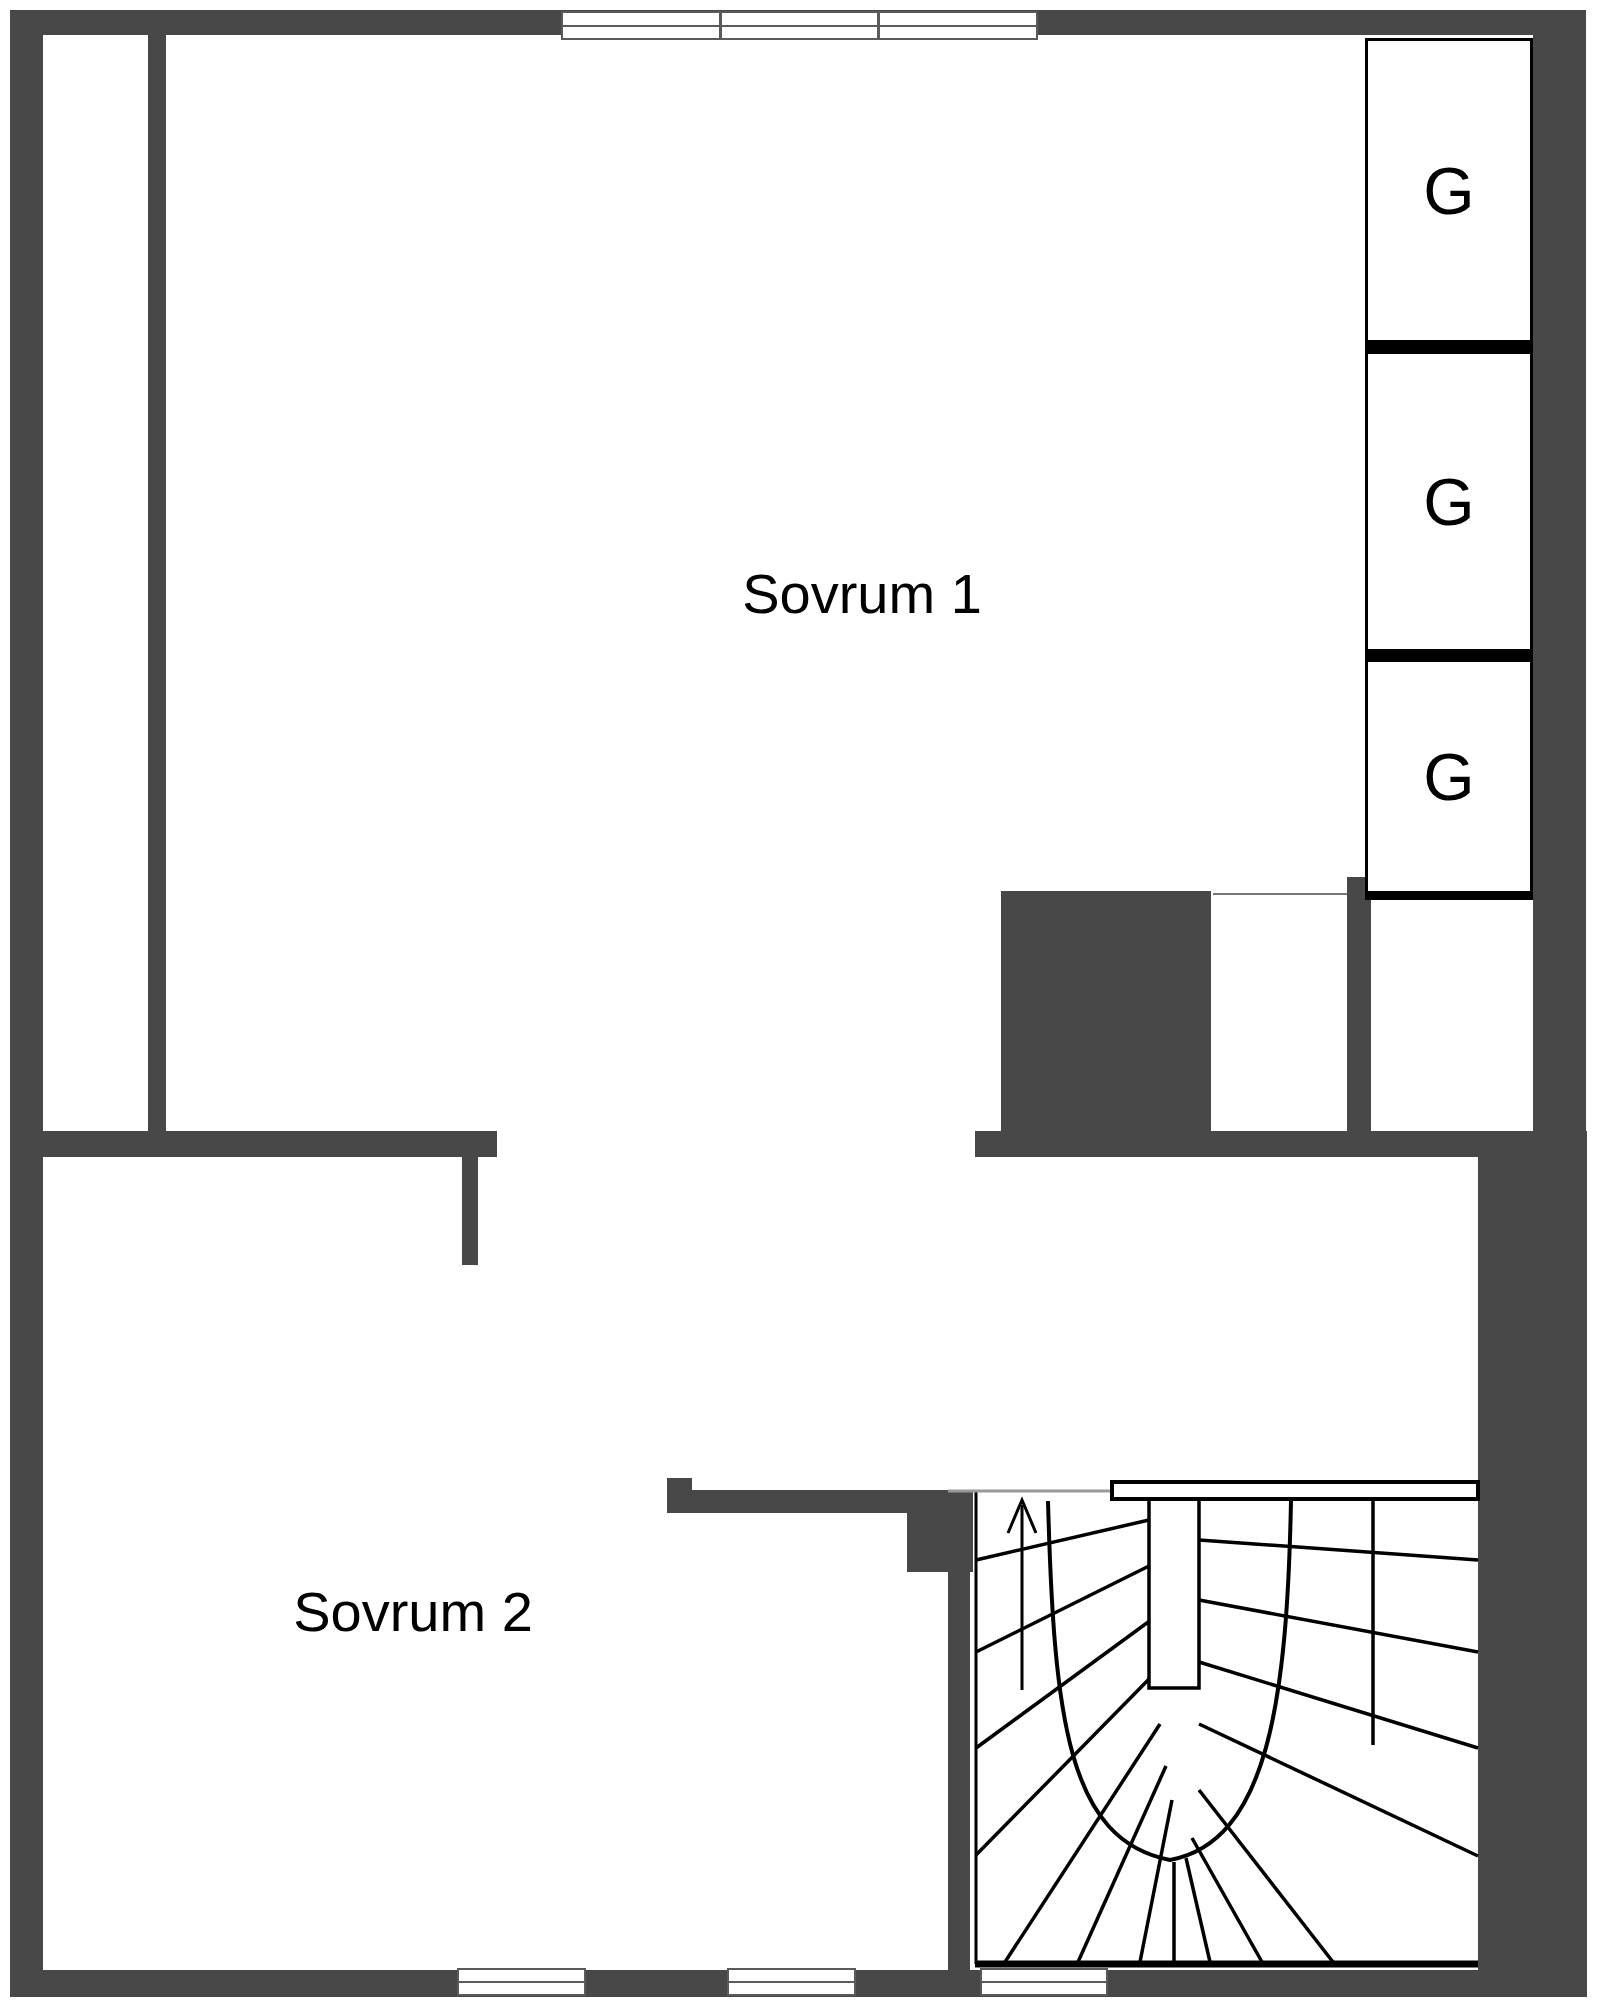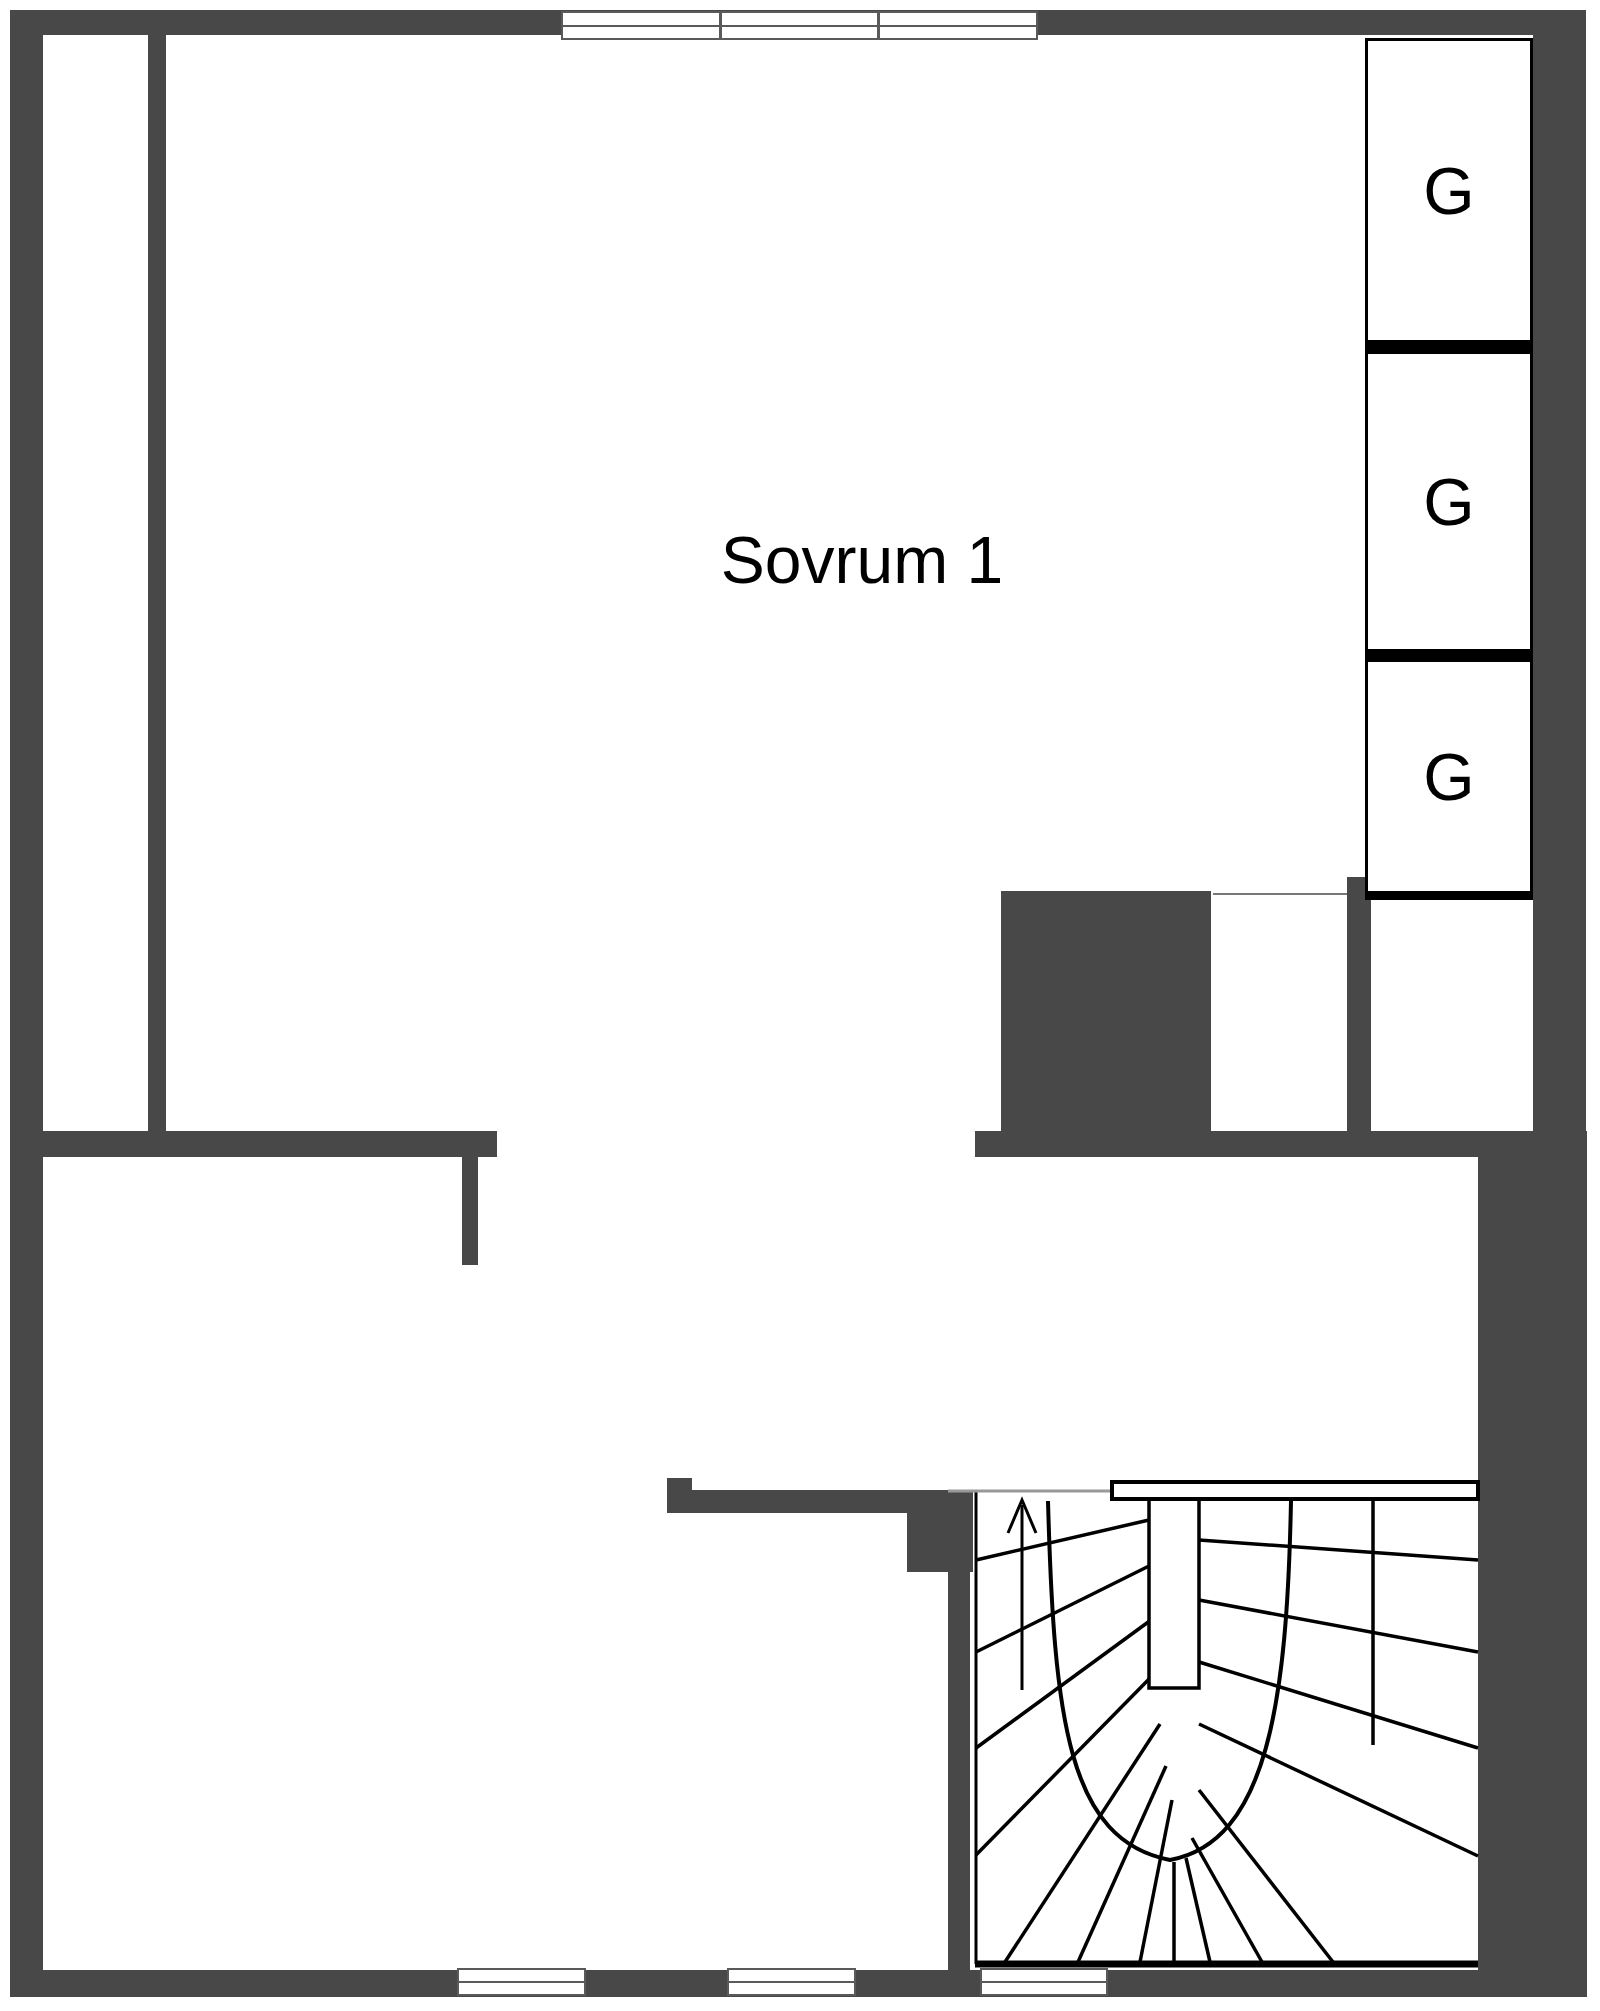--- a/index.html
+++ b/index.html
@@ -52,21 +52,21 @@
   .closet-2{top:351px;height:301px;}
   .closet-3{top:659px;height:235px;}
   .closet-divider{position:absolute;left:1365px;width:168px;background:#000;}
   .cd-1{top:343px;height:8px;}
   .cd-2{top:652px;height:7px;}
   .cd-3{top:894px;height:6px;}
   .closet-label{font-size:66px;color:#000;}
 
   
   .room-label{position:absolute;transform:translate(-50%,-50%);
-              font-size:66px;color:#000;white-space:nowrap;}
+              font-size:56px;color:#000;white-space:nowrap;margin-top:33px;}
   .lbl-s1{left:862px;top:560px;}
   .lbl-s2{left:413px;top:1578px;}
 
   .stairs-svg{position:absolute;left:0;top:0;width:1600px;height:2011px;}
 </style>
 </head>
 <body>
 
 <div class="plan">
 
@@ -111,20 +111,21 @@
   <div class="closet closet-2">
     <span class="closet-label">G</span>
   </div>
   <div class="closet-divider cd-2"></div>
   <div class="closet closet-3">
     <span class="closet-label">G</span>
   </div>
   <div class="closet-divider cd-3"></div>
 
   <div class="room-label lbl-s1">Sovrum 1</div>
+  <div class="room-label lbl-s2">Sovrum 2</div>
 
   <svg class="stairs-svg" viewBox="0 0 1600 2011">
     <g>
       <line x1="976" y1="1491" x2="976" y2="1964" stroke="#000" stroke-width="3"></line>
       <line x1="975" y1="1964" x2="1478" y2="1964" stroke="#000" stroke-width="7"></line>
       <line x1="948" y1="1491" x2="1112" y2="1491" stroke="#999" stroke-width="3"></line>
     </g>
     <g stroke="#000" stroke-width="3.5">
       <line x1="1149" y1="1520" x2="976" y2="1560"></line>
       <line x1="1149" y1="1566" x2="976" y2="1652"></line>

